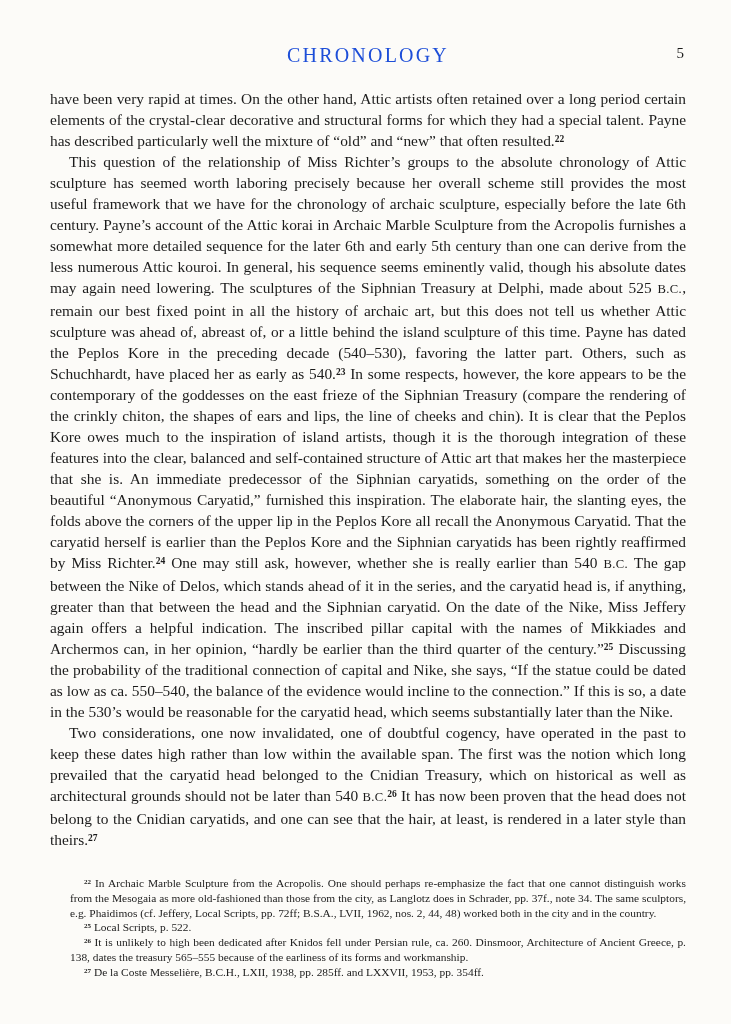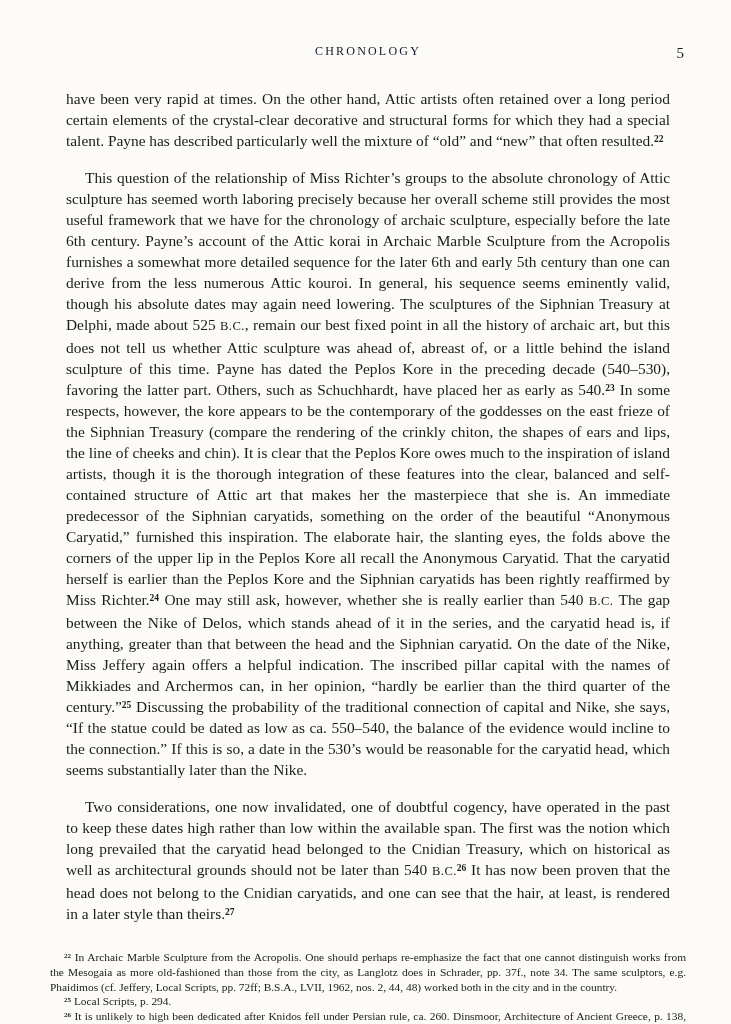--- a/index.html
+++ b/index.html
@@ -10,32 +10,32 @@
     color:#1b1b1b;
     font-family:"Liberation Serif","DejaVu Serif",serif;
     box-sizing:border-box;
     padding:44px 45px 0 50px;
     position:relative;
     overflow:hidden;
   }
   .running-head { position:relative; height:20px; margin-bottom:24px; }
   .running-head .title {
     text-align:center;
-    font-size:12px;
+    font-size:20px;
     letter-spacing:2.2px;
-    color:#0f172a;
+    color:#1d4ed8;
   }
   .running-head .folio {
     position:absolute; right:2px; top:1px;
     font-size:15px;
   }
   .text-block { font-size:15.4px; line-height:21px; }
-  .text-block p.paragraph { margin:16px; text-align:justify; }
+  .text-block p.paragraph { margin:0; text-align:justify; }
   .text-block p.paragraph.indent { text-indent:19px; }
-  .footnotes { margin-top:26px; font-size:11.4px; line-height:14.8px; }
+  .footnotes { margin-top:26px; font-size:11.4px; line-height:14.8px;margin-left:20px; }
   .footnotes p.footnote { margin:0; text-align:justify; text-indent:14px; }
   .i  { }
   .sc { font-size:0.82em; letter-spacing:0.4px; }
   sup.marker {
     font-size:0.62em;
     font-weight:700;
     line-height:0;
     position:relative;
     top:-0.45em;
     vertical-align:baseline;
@@ -51,16 +51,17 @@
   </div>
 
   <div class="text-block">
       <p class="paragraph"><span>have been very rapid at times. On the other hand, Attic artists often retained over a long period certain elements of the crystal-clear decorative and structural forms for which they had a special talent. Payne has described particularly well the mixture of “old” and “new” that often resulted.</span><sup class="marker">22</sup></p>
       <p class="paragraph indent"><span>This question of the relationship of Miss Richter’s groups to the absolute chronology of Attic sculpture has seemed worth laboring precisely because her overall scheme still provides the most useful framework that we have for the chronology of archaic sculpture, especially before the late 6th century. Payne’s account of the Attic korai in </span><span class="i">Archaic Marble Sculpture from the Acropolis</span><span> furnishes a somewhat more detailed sequence for the later 6th and early 5th century than one can derive from the less numerous Attic kouroi. In general, his sequence seems eminently valid, though his absolute dates may again need lowering. The sculptures of the Siphnian Treasury at Delphi, made about 525 </span><span class="sc">B.C.</span><span>, remain our best fixed point in all the history of archaic art, but this does not tell us whether Attic sculpture was ahead of, abreast of, or a little behind the island sculpture of this time. Payne has dated the Peplos Kore in the preceding decade (540–530), favoring the latter part. Others, such as Schuchhardt, have placed her as early as 540.</span><sup class="marker">23</sup><span> In some respects, however, the kore appears to be the contemporary of the goddesses on the east frieze of the Siphnian Treasury (compare the rendering of the crinkly chiton, the shapes of ears and lips, the line of cheeks and chin). It is clear that the Peplos Kore owes much to the inspiration of island artists, though it is the thorough integration of these features into the clear, balanced and self-contained structure of Attic art that makes her the masterpiece that she is. An immediate predecessor of the Siphnian caryatids, something on the order of the beautiful “Anonymous Caryatid,” furnished this inspiration. The elaborate hair, the slanting eyes, the folds above the corners of the upper lip in the Peplos Kore all recall the Anonymous Caryatid. That the caryatid herself is earlier than the Peplos Kore and the Siphnian caryatids has been rightly reaffirmed by Miss Richter.</span><sup class="marker">24</sup><span> One may still ask, however, whether she is really earlier than 540 </span><span class="sc">B.C.</span><span> The gap between the Nike of Delos, which stands ahead of it in the series, and the caryatid head is, if anything, greater than that between the head and the Siphnian caryatid. On the date of the Nike, Miss Jeffery again offers a helpful indication. The inscribed pillar capital with the names of Mikkiades and Archermos can, in her opinion, “hardly be earlier than the third quarter of the century.”</span><sup class="marker">25</sup><span> Discussing the probability of the traditional connection of capital and Nike, she says, “If the statue could be dated as low as </span><span class="i">ca.</span><span> 550–540, the balance of the evidence would incline to the connection.” If this is so, a date in the 530’s would be reasonable for the caryatid head, which seems substantially later than the Nike.</span></p>
       <p class="paragraph indent"><span>Two considerations, one now invalidated, one of doubtful cogency, have operated in the past to keep these dates high rather than low within the available span. The first was the notion which long prevailed that the caryatid head belonged to the Cnidian Treasury, which on historical as well as architectural grounds should not be later than 540 </span><span class="sc">B.C.</span><sup class="marker">26</sup><span> It has now been proven that the head does not belong to the Cnidian caryatids, and one can see that the hair, at least, is rendered in a later style than theirs.</span><sup class="marker">27</sup></p>
     </div>
 
   <div class="footnotes">
       <p class="footnote"><sup class="marker">22</sup> <span>In </span><span class="i">Archaic Marble Sculpture from the Acropolis</span><span>. One should perhaps re-emphasize the fact that one cannot distinguish works from the Mesogaia as more old-fashioned than those from the city, as Langlotz does in Schrader, pp. 37f., note 34. The same sculptors, e.g. Phaidimos (cf. Jeffery, </span><span class="i">Local Scripts</span><span>, pp. 72ff; </span><span class="i">B.S.A.</span><span>, LVII, 1962, nos. 2, 44, 48) worked both in the city and in the country.</span></p>
-      <p class="footnote"><sup class="marker">25</sup> <span class="i">Local Scripts</span><span>, p. 294.</span></p>
+      <p class="footnote"><sup class="marker">25</sup> <span class="i">Local Scripts</span><span>, p. 522.</span></p>
       <p class="footnote"><sup class="marker">26</sup> <span>It is unlikely to high been dedicated after Knidos fell under Persian rule, </span><span class="i">ca.</span><span> 260. Dinsmoor, </span><span class="i">Architecture of Ancient Greece</span><span>, p. 138, dates the treasury 565–555 because of the earliness of its forms and workmanship.</span></p>
+      <p class="footnote"><sup class="marker">27</sup> <span>De la Coste Messelière, </span><span class="i">B.C.H.</span><span>, LXII, 1938, pp. 285ff. and LXXVII, 1953, pp. 354ff.</span></p>
     </div>
 </div>
 
 </body></html>

